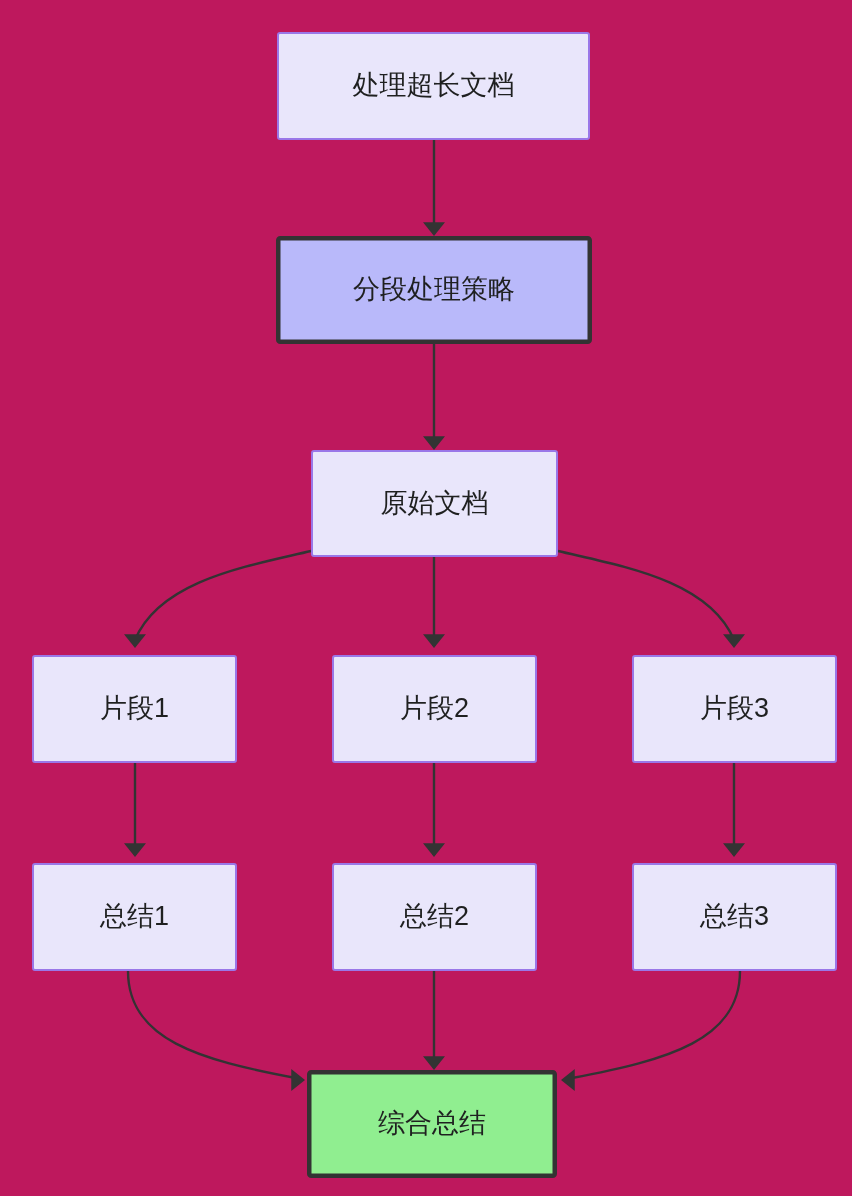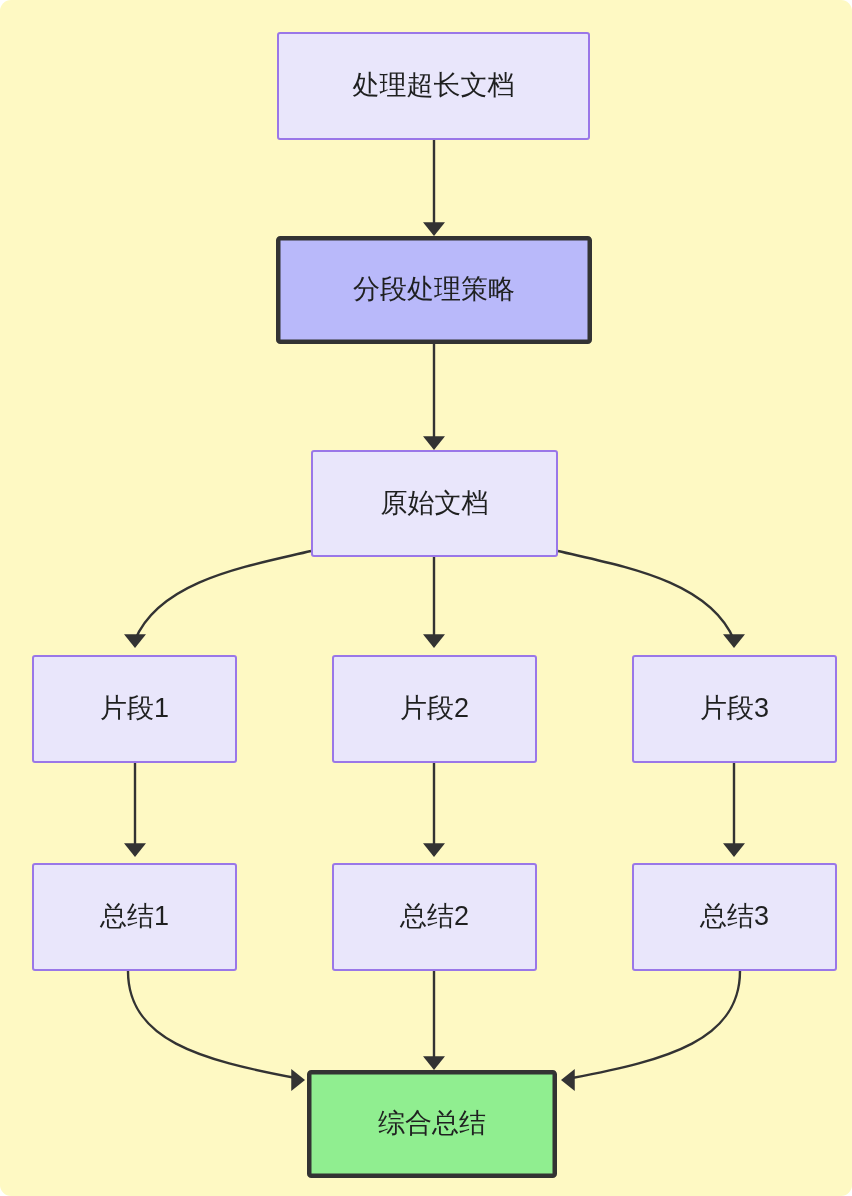--- a/index.html
+++ b/index.html
@@ -10,22 +10,21 @@
   body {
     width: 852px;
     height: 1196px;
     font-family: "Liberation Sans", "DejaVu Sans", sans-serif;
     overflow: hidden;
   }
   #flowchart-root {
     position: relative;
     width: 852px;
     height: 1196px;
-    background: #fef9c3;
-    border-radius: 11px;
+    background: #be185d;
   }
   svg.diagram {
     display: block;
     width: 852px;
     height: 1196px;
   }
   .node-rect {
     stroke-width: 2;
   }
   .node-rect.highlight {

